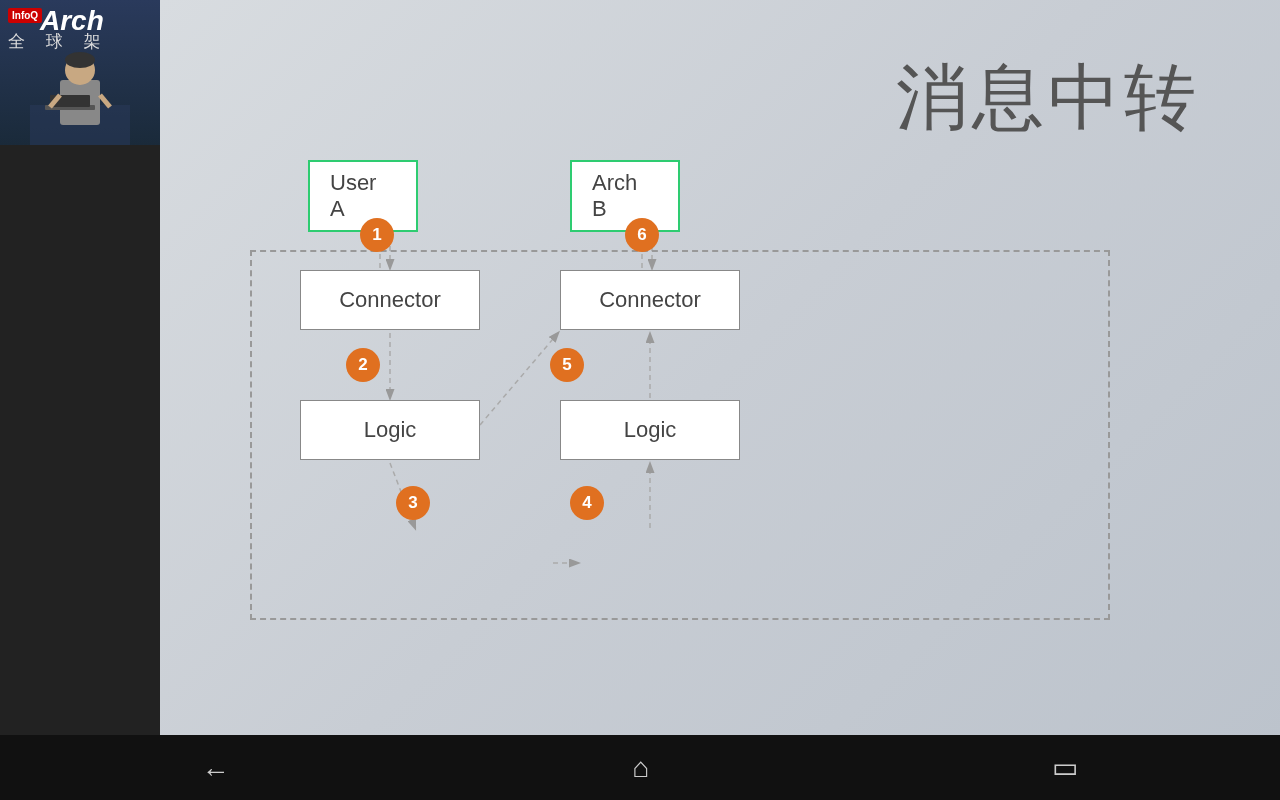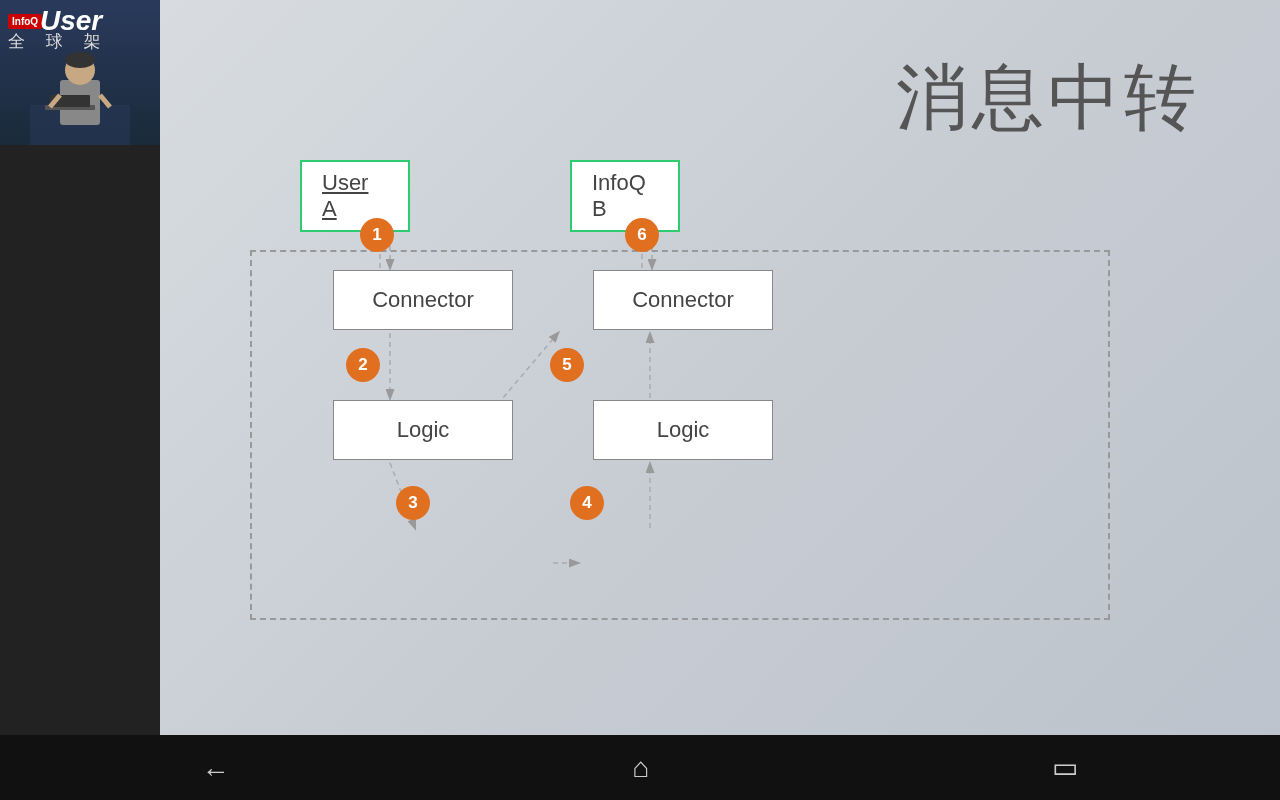--- a/index.html
+++ b/index.html
@@ -42,21 +42,20 @@
     .infoq-logo {
       position: absolute;
       top: 8px;
       left: 8px;
       background: #cc0000;
       color: white;
       font-size: 10px;
       font-weight: bold;
       padding: 2px 4px;
       border-radius: 2px;
-      margin-top: 6px;
     }
 
     .arch-text {
       position: absolute;
       top: 5px;
       left: 40px;
       color: white;
       font-size: 28px;
       font-weight: bold;
       font-style: italic;
@@ -104,24 +103,23 @@
       position: absolute;
       border: 2px solid #2ecc71;
       background: white;
       padding: 8px 20px;
       font-size: 22px;
       color: #444;
       font-weight: 400;
     }
 
     #user-a {
-      left: 60px;
+      left: 68px;
       top: 0;
       width: 110px;
-      text-decoration: underline;
     }
 
     #user-b {
       left: 330px;
       top: 0;
       width: 110px;
     }
 
     
     #outer-box {
@@ -137,21 +135,20 @@
     .component-box {
       position: absolute;
       border: 1px solid #888;
       background: white;
       font-size: 22px;
       color: #444;
       display: flex;
       align-items: center;
       justify-content: center;
       font-weight: 300;
-      margin-left: 33px;
     }
 
     #connector-a {
       left: 60px;
       top: 110px;
       width: 180px;
       height: 60px;
     }
 
     #connector-b {
@@ -244,21 +241,21 @@
       width: 120px;
       height: 100px;
     }
   </style>
 </head>
 <body>
 
 <div id="video-thumb">
   <div class="video-bg">
     <div class="infoq-logo">InfoQ</div>
-    <div class="arch-text">User</div>
+    <div class="arch-text">Arch</div>
     <div class="chinese-text-video">全 球 架</div>
 
     <div class="presenter-figure">
       <svg class="presenter-svg" viewBox="0 0 120 100">
 
         <rect x="10" y="60" width="100" height="40" fill="#2a3a5c" opacity="0.5"></rect>
 
         <rect x="40" y="35" width="40" height="45" rx="3" fill="#888"></rect>
 
         <circle cx="60" cy="25" r="15" fill="#c8a882"></circle>
@@ -306,21 +303,21 @@
       <line x1="313" y1="403" x2="338" y2="403" stroke="#aaa" stroke-width="1.5" stroke-dasharray="5,4" marker-end="url(#arrowhead)"></line>
 
       <line x1="240" y1="265" x2="318" y2="173" stroke="#aaa" stroke-width="1.5" stroke-dasharray="5,4" marker-end="url(#arrowhead)"></line>
 
       <line x1="410" y1="368" x2="410" y2="304" stroke="#aaa" stroke-width="1.5" stroke-dasharray="5,4" marker-end="url(#arrowhead)"></line>
 
       <line x1="410" y1="238" x2="410" y2="174" stroke="#aaa" stroke-width="1.5" stroke-dasharray="5,4" marker-end="url(#arrowhead)"></line>
     </svg>
 
     <div class="user-box" id="user-a">User A</div>
-    <div class="user-box" id="user-b">InfoQ B</div>
+    <div class="user-box" id="user-b">Arch B</div>
 
     <div id="outer-box"></div>
 
     <div class="component-box" id="connector-a">Connector</div>
     <div class="component-box" id="connector-b">Connector</div>
     <div class="component-box" id="logic-a">Logic</div>
     <div class="component-box" id="logic-b">Logic</div>
 
     <div class="step-circle" id="step-1">1</div>
     <div class="step-circle" id="step-2">2</div>

